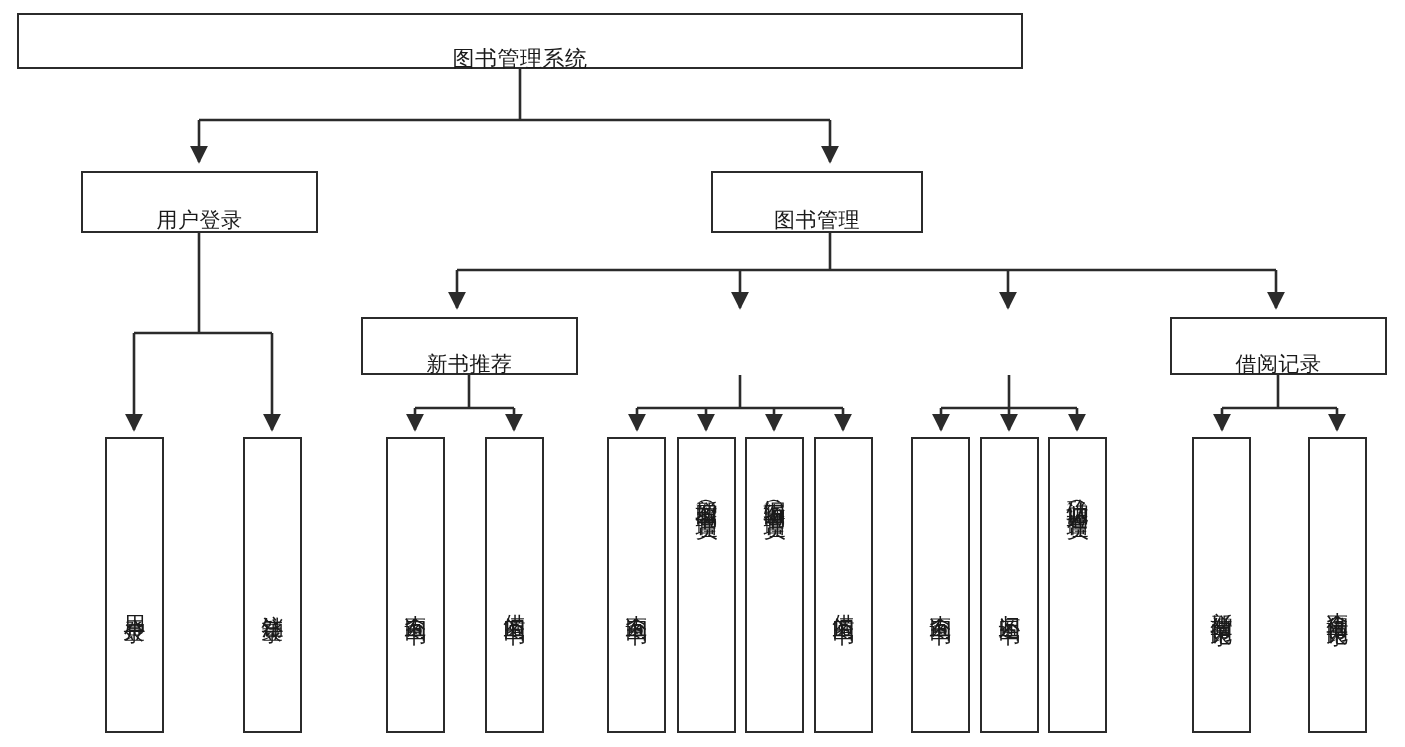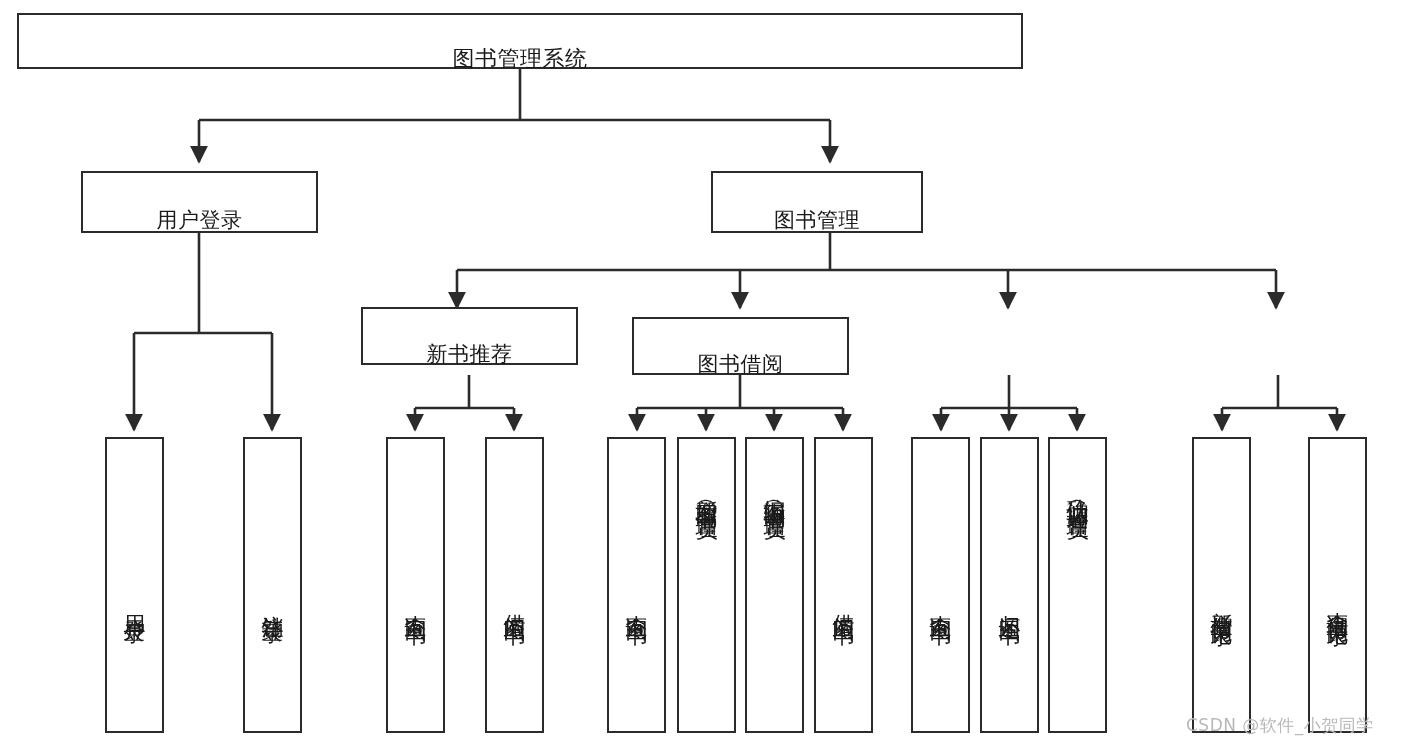--- a/index.html
+++ b/index.html
@@ -140,25 +140,25 @@
     <span class="label">图书管理系统</span>
   </div>
 
   <div class="node horiz" style="left:81px; top:171px; width:237px; height:62px;">
     <span class="label">用户登录</span>
   </div>
   <div class="node horiz" style="left:711px; top:171px; width:212px; height:62px;">
     <span class="label">图书管理</span>
   </div>
 
-  <div class="node horiz" style="left:361px; top:307px; width:217px; height:58px;">
+  <div class="node horiz" style="left:361px; top:317px; width:217px; height:58px;">
     <span class="label">新书推荐</span>
   </div>
-  <div class="node horiz" style="left:632px; top:317px; width:217px; height:58px;">
-    <span class="label">图书借阅</span>
+  <div class="node horiz" style="left:1170px; top:317px; width:217px; height:58px;">
+    <span class="label">借阅记录</span>
   </div>
 
   <div class="node vert mid" style="left:105px; top:437px; width:59px; height:296px;">
     <span class="label">用户登录</span>
   </div>
   <div class="node vert mid" style="left:243px; top:437px; width:59px; height:296px;">
     <span class="label">注销登录</span>
   </div>
 
   <div class="node vert mid" style="left:386px; top:437px; width:59px; height:296px;">
@@ -191,15 +191,14 @@
     <span class="label">确认归还（管理员）</span>
   </div>
 
   <div class="node vert mid" style="left:1192px; top:437px; width:59px; height:296px;">
     <span class="label">新增借阅记录</span>
   </div>
   <div class="node vert mid" style="left:1308px; top:437px; width:59px; height:296px;">
     <span class="label">查询借阅记录</span>
   </div>
 
-  <div id="watermark">CSDN @软件_小贺同学</div>
 
 </div>
 
 </body></html>

